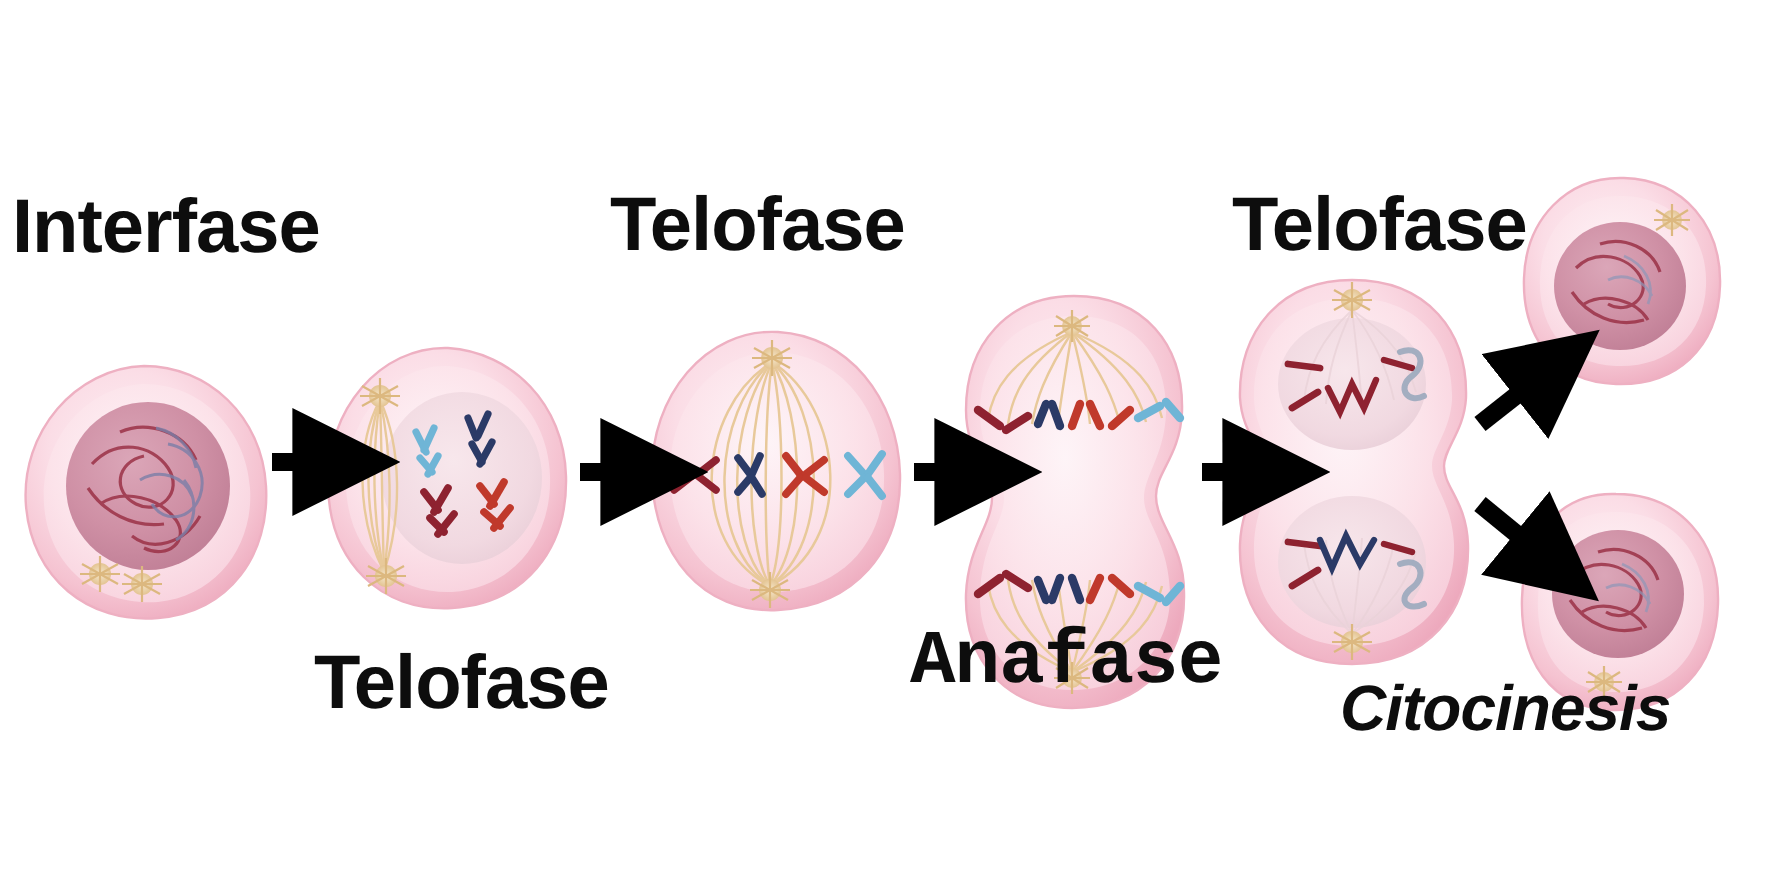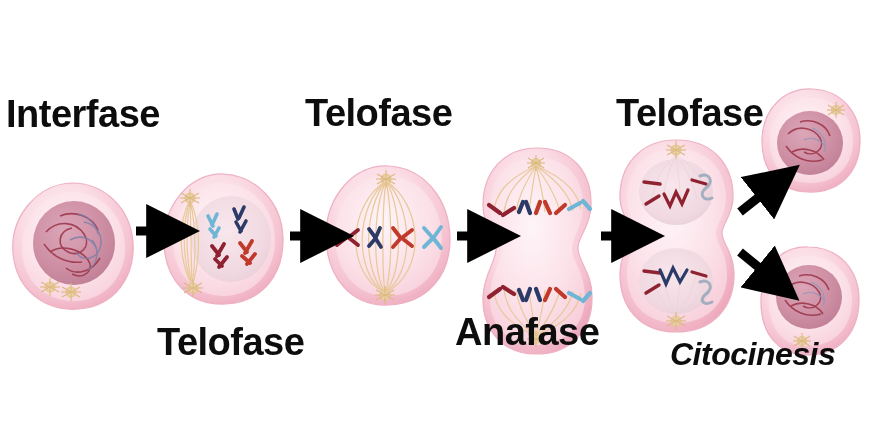--- a/index.html
+++ b/index.html
@@ -407,17 +407,17 @@
       <path d="M740,212 L773,186" stroke="#000" stroke-width="9" marker-end="url(#arrowhead)"></path>
     </g>
     <g>
       <path d="M740,252 L773,279" stroke="#000" stroke-width="9" marker-end="url(#arrowhead)"></path>
     </g>
   </svg>
 
   <div class="label" style="left:6px;top:95px;font-size:38px;">Interfase</div>
   <div class="label" style="left:157px;top:323px;font-size:38px;">Telofase</div>
   <div class="label" style="left:305px;top:94px;font-size:38px;">Telofase</div>
-  <div class="label" style="left:455px;top:313px;font-size:38px;">Anafase</div>
+  <div class="label" style="left:455px;top:313px;font-size:38px;font-family:Liberation Mono, monospace;">Anafase</div>
   <div class="label" style="left:616px;top:94px;font-size:38px;">Telofase</div>
   <div class="label" style="left:670px;top:338px;font-size:32px;font-style:italic;">Citocinesis</div>
 
 </div>
 
 </body></html>

